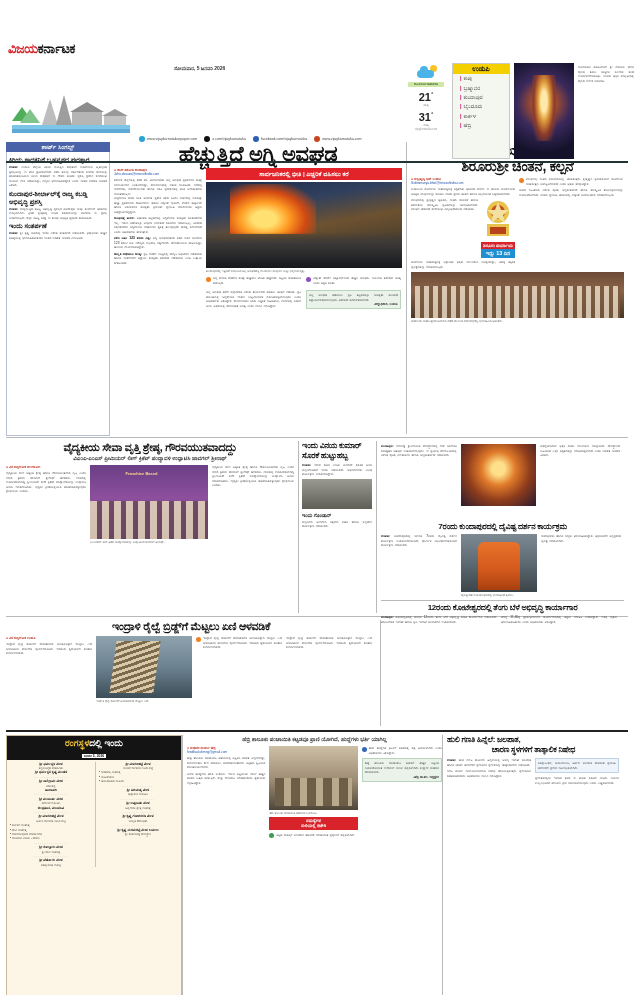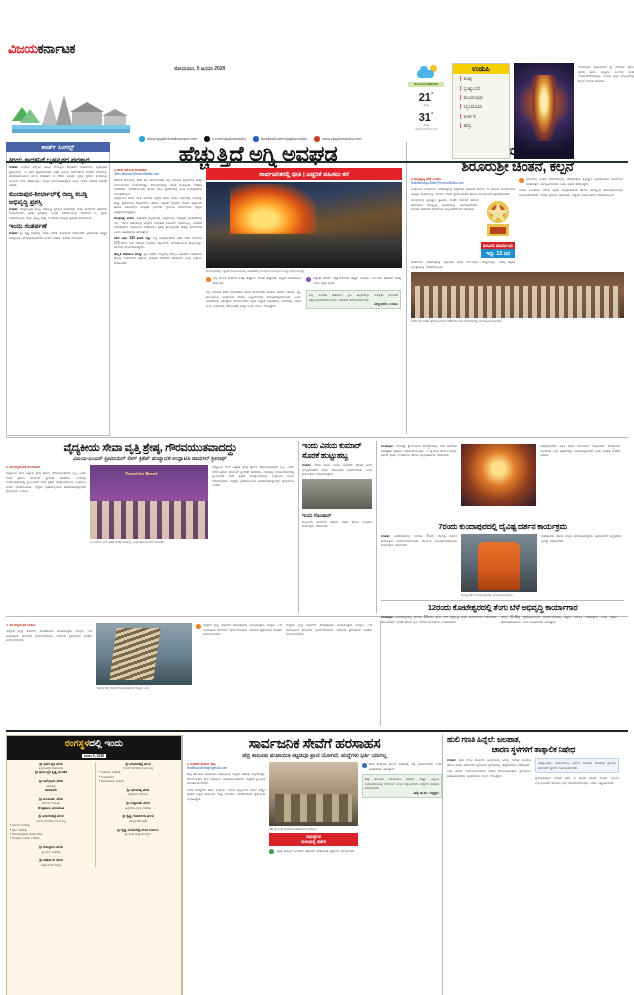--- a/index.html
+++ b/index.html
@@ -327,20 +327,21 @@
         </div>
       </div>
     </div>
   </div>
 
   <div class="hline" style="margin:3px 0;"></div>
 
   <div style="display:flex;gap:4px;height:106px;">
 
     <div style="width:370px;">
+      <div class="kh head-m" style="text-align:center;">ಇಂದ್ರಾಳಿ ರೈಲ್ವೆ ಬ್ರಿಡ್ಜ್‌ಗೆ ಮೆಟ್ಟಲು ಏಣಿ ಆಳವಡಿಕೆ</div>
       <div style="display:flex;gap:4px;margin-top:3px;">
         <div style="width:86px;">
           <div class="byline"><span class="dot">●</span> <span>ವಿಕ ಸುದ್ದಿಲೋಕ</span> <span>ಉಡುಪಿ</span></div>
           <div class="ft k" style="margin-top:2px;">ಇಂದ್ರಾಳಿ ರೈಲ್ವೆ ಸೇತುವೆಗೆ ಪಾದಚಾರಿಗಳ ಅನುಕೂಲಕ್ಕಾಗಿ ಮೆಟ್ಟಿಲು ಏಣಿ ಅಳವಡಿಸುವ ಕಾಮಗಾರಿ ಪೂರ್ಣಗೊಂಡಿದೆ. ಇದರಿಂದ ಸ್ಥಳೀಯರಿಗೆ ಸಂಚಾರ ಸುಗಮವಾಗಲಿದೆ.</div>
         </div>
         <div style="width:96px;">
           <div style="height:62px;background:linear-gradient(180deg,#8fa3ae 0%,#6c8290 50%,#3c4e58 100%);position:relative;">
             <div style="position:absolute;left:18%;top:8%;width:46%;height:84%;background:repeating-linear-gradient(160deg,#d9c9a8 0 3px,#7c6a4d 3px 6px);transform:skewX(-8deg);"></div>
           </div>
           <div class="cap">ಇಂದ್ರಾಳಿ ರೈಲ್ವೆ ಸೇತುವೆಗೆ ಅಳವಡಿಸಲಾದ ಮೆಟ್ಟಿಲು ಏಣಿ.</div>
@@ -432,21 +433,20 @@
           <div class="rang-ttl">ಶ್ರೀ ಕೃಷ್ಣ ಗೋಳಿಗರಡಿ ಮೇಳ</div>
           <div>ಅಮೃತ ಸೌಗಂಧಿಕಾ</div>
           <div class="dotsep">..................</div>
           <div class="rang-ttl">ಶ್ರೀ ಕೃಷ್ಣ ಸಂಕಮಕಟ್ಟೆ ಮೇಳ ಬಯಲು</div>
           <div>ಶ್ರೀ ಸಂಕಮಕಟ್ಟೆ ದೇವಸ್ಥಾನ</div>
         </div>
       </div>
     </div>
 
     <div style="width:260px;border-left:1px solid #b9b9b9;padding-left:4px;box-sizing:border-box;">
-      <div class="kh head-l" style="text-align:center;">ಸಾರ್ವಜನಿಕ ಸೇವೆಗೆ ಹರಸಾಹಸ</div>
       <div class="sub-k" style="margin-top:1px;">ಹೆಬ್ರಿ ತಾಲೂಕು ಪಂಚಾಯಿತಿ ಕಟ್ಟಡವೂ ಪ್ರಾಣಿ ಯೋಗಿದೆ, ಹುದ್ದೆಗಳು ಭರ್ತಿ ಯಾಗಿಲ್ಲ</div>
       <div style="display:flex;gap:4px;margin-top:3px;">
         <div style="width:80px;">
           <div class="byline"><span class="dot">●</span> <span>ಸುಧಾಕರ ಸುವರ್ಣ</span> <span>ಹೆಬ್ರಿ</span></div>
           <div class="mail">feedbackvkmng@gmail.com</div>
           <div class="ft k" style="margin-top:2px;">ಹೆಬ್ರಿ ತಾಲೂಕು ಪಂಚಾಯಿತಿ ಕಚೇರಿಯಲ್ಲಿ ಸಿಬ್ಬಂದಿ ಕೊರತೆ ತೀವ್ರವಾಗಿದ್ದು, ಸಾರ್ವಜನಿಕರು ಸೇವೆ ಪಡೆಯಲು ಪರದಾಡುವಂತಾಗಿದೆ. ಕಟ್ಟಡದ ಸ್ಥಿತಿಯೂ ಶೋಚನೀಯವಾಗಿದೆ.</div>
           <div class="ft k" style="margin-top:2px;">ಅನೇಕ ಹುದ್ದೆಗಳು ಖಾಲಿ ಉಳಿದಿವೆ. ಇರುವ ಸಿಬ್ಬಂದಿಯ ಮೇಲೆ ಹೆಚ್ಚಿನ ಕೆಲಸದ ಒತ್ತಡ ಬೀಳುತ್ತಿದೆ. ಶೀಘ್ರ ನೇಮಕಾತಿ ಮಾಡಬೇಕೆಂದು ಸ್ಥಳೀಯರು ಆಗ್ರಹಿಸಿದ್ದಾರೆ.</div>
         </div>
         <div style="width:90px;">
           <div style="height:64px;background:linear-gradient(180deg,#cdbfa6 0%,#9c8a72 55%,#4e4638 100%);position:relative;">

